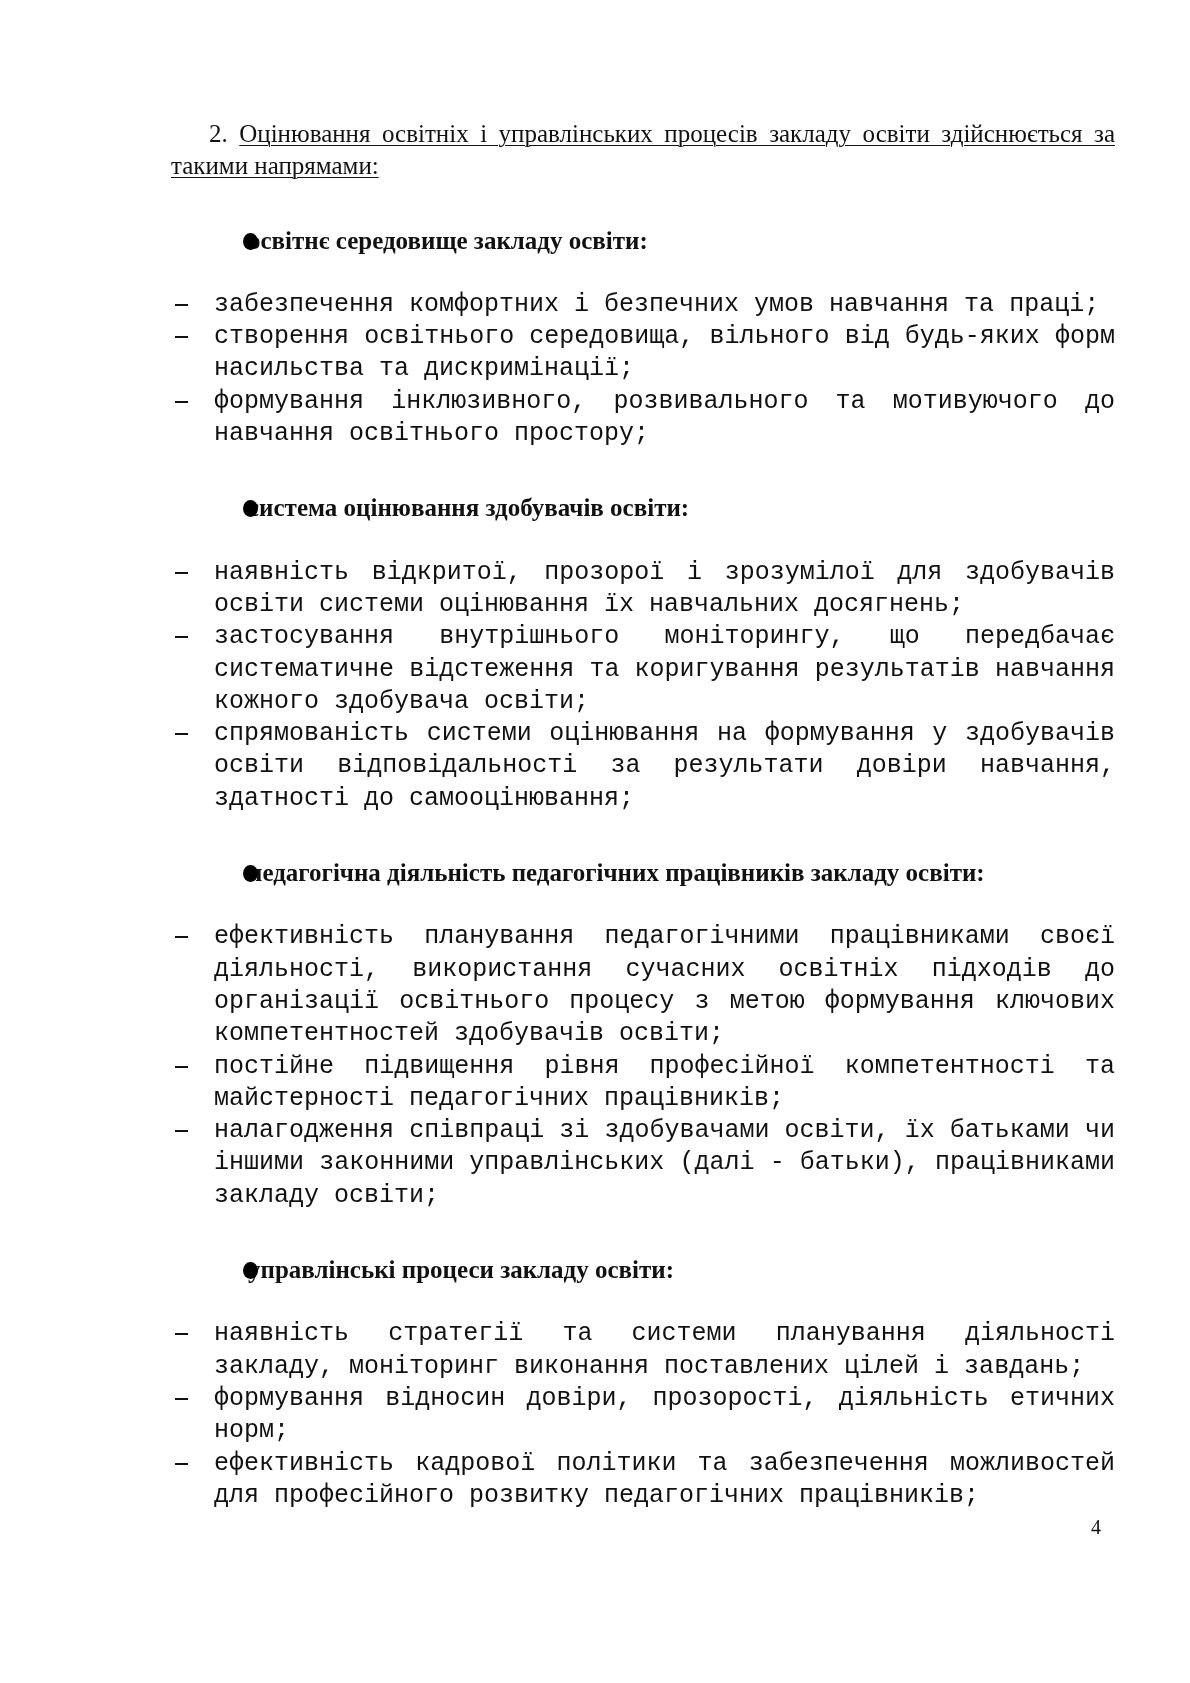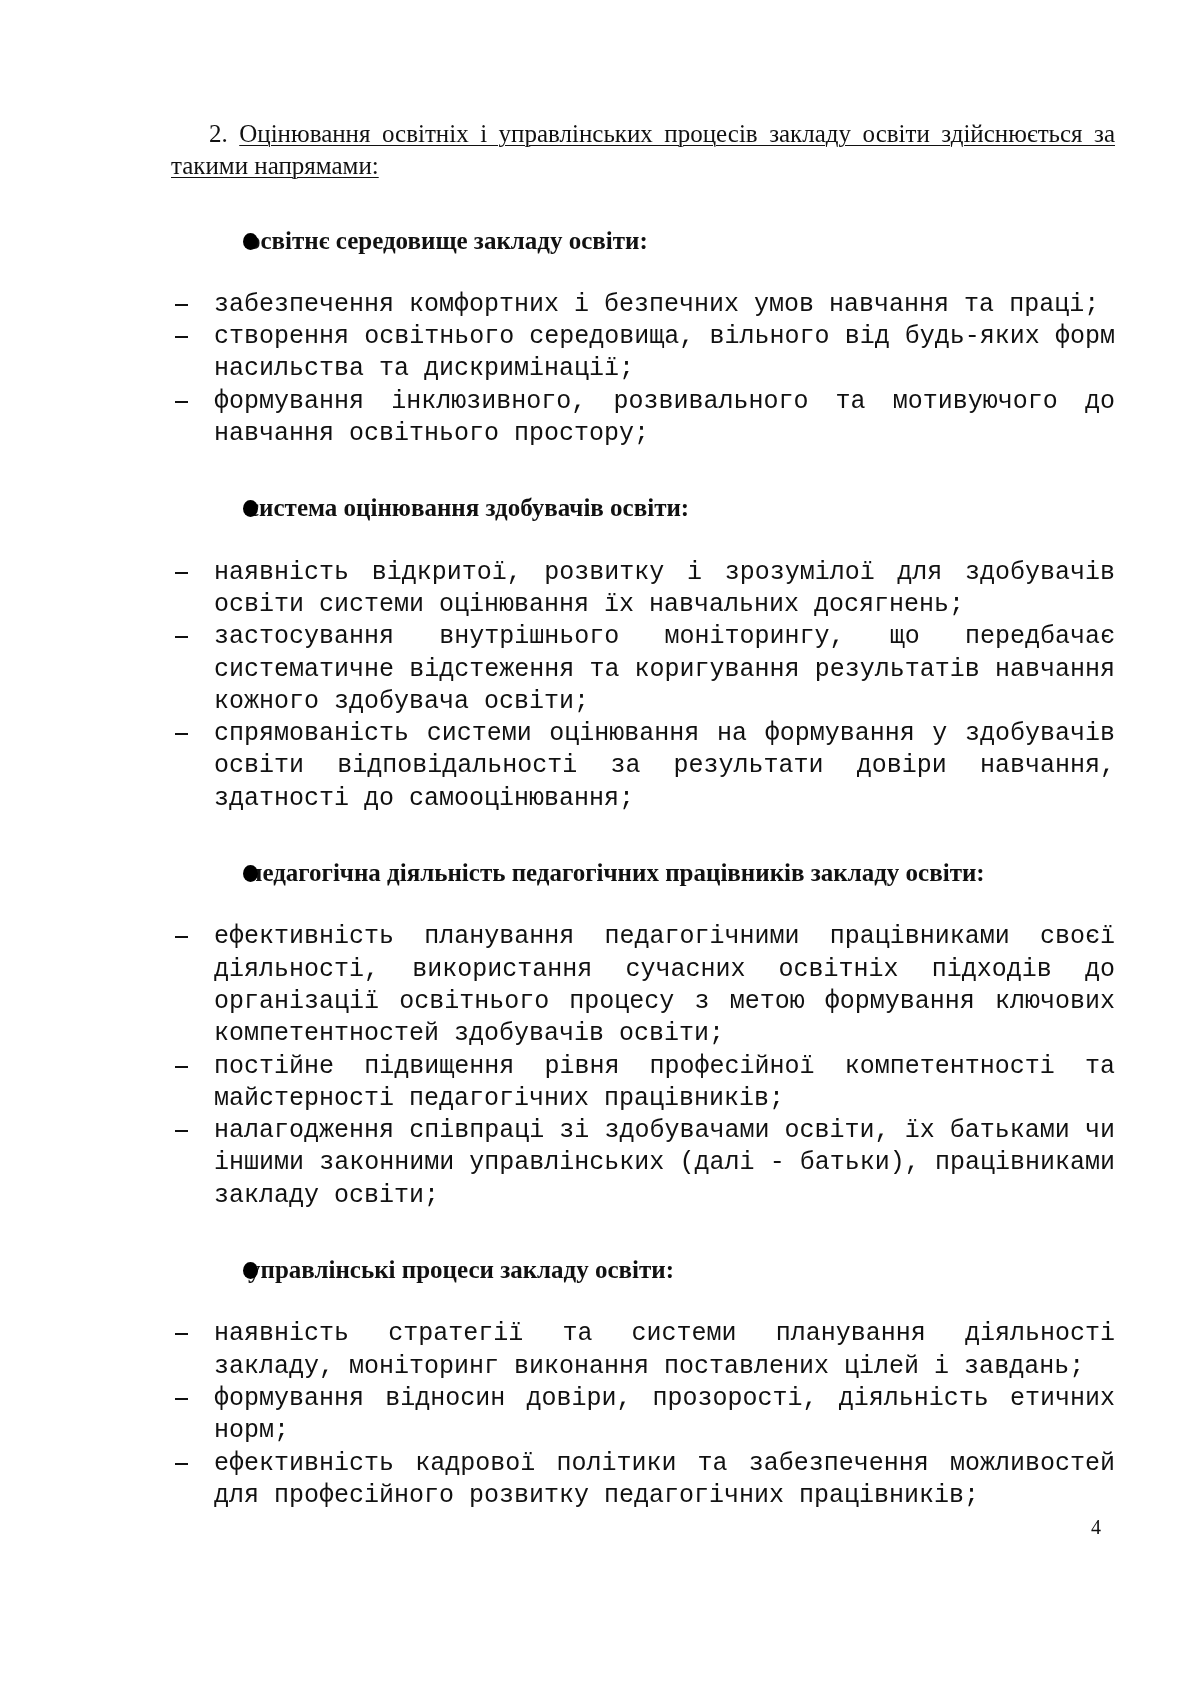--- a/index.html
+++ b/index.html
@@ -85,21 +85,21 @@
   <ul class="items">
     <li><span class="dash"></span><span>забезпечення комфортних і безпечних умов навчання та праці;</span></li>
     <li><span class="dash"></span><span>створення освітнього середовища, вільного від будь-яких форм насильства та дискримінації;</span></li>
     <li><span class="dash"></span><span>формування інклюзивного, розвивального та мотивуючого до навчання освітнього простору;</span></li>
   </ul>
 
   <div class="section-heading">
     <span class="bullet"></span><span>система оцінювання здобувачів освіти:</span>
   </div>
   <ul class="items">
-    <li><span class="dash"></span><span>наявність відкритої, розвитку і зрозумілої для здобувачів освіти системи оцінювання їх навчальних досягнень;</span></li>
+    <li><span class="dash"></span><span>наявність відкритої, прозорої і зрозумілої для здобувачів освіти системи оцінювання їх навчальних досягнень;</span></li>
     <li><span class="dash"></span><span>застосування внутрішнього моніторингу, що передбачає систематичне відстеження та коригування результатів навчання кожного здобувача освіти;</span></li>
     <li><span class="dash"></span><span>спрямованість системи оцінювання на формування у здобувачів освіти відповідальності за результати довіри навчання, здатності до самооцінювання;</span></li>
   </ul>
 
   <div class="section-heading" style="text-align-last:left;">
     <span class="bullet"></span><span>педагогічна діяльність педагогічних працівників закладу освіти:</span>
   </div>
   <ul class="items">
     <li><span class="dash"></span><span>ефективність планування педагогічними працівниками своєї діяльності, використання сучасних освітніх підходів до організації освітнього процесу з метою формування ключових компетентностей здобувачів освіти;</span></li>
     <li><span class="dash"></span><span>постійне підвищення рівня професійної компетентності та майстерності педагогічних працівників;</span></li>

